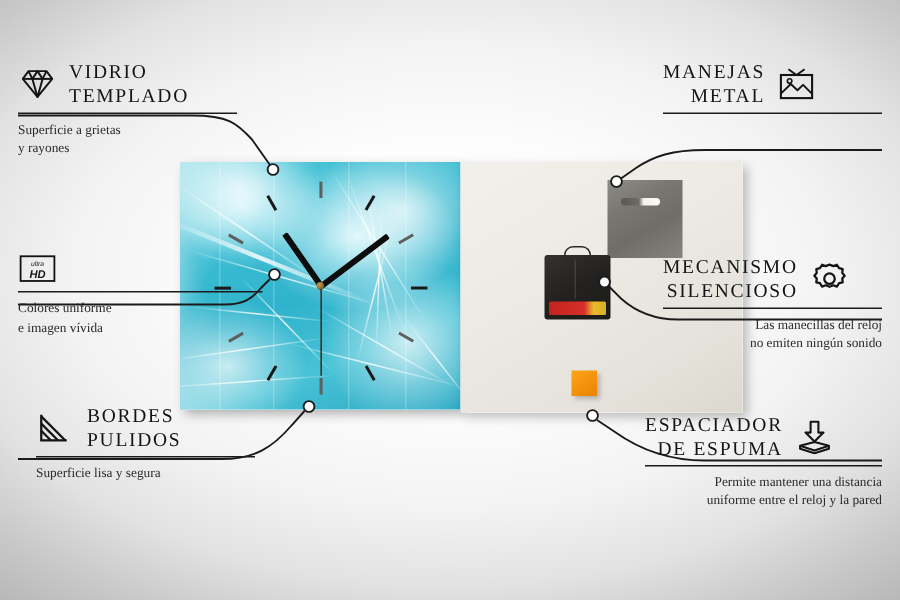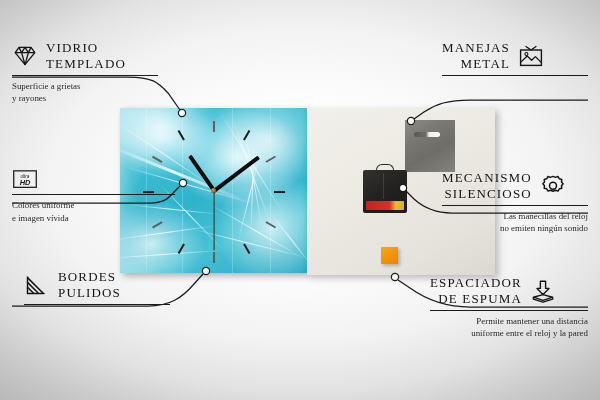--- a/index.html
+++ b/index.html
@@ -261,20 +261,21 @@
             <path d="M3.5,4.6 L19.4,20.5"></path>
             <path d="M3.5,9.4 L14.6,20.5"></path>
             <path d="M3.5,14.2 L9.8,20.5"></path>
           </g>
         </svg>
       </span>
       <span class="ttl">BORDES
 PULIDOS</span>
     </div>
     <div class="rule"></div>
+    <div class="desc">Superficie lisa y segura</div>
   </div>
 
   <div class="feat right" style="left:442px; top:40px; width:146px;">
     <div class="head">
       <span class="ttl">MANEJAS
 METAL</span>
       <span class="ico">
         <svg viewBox="0 0 26 24">
           <rect x="2.6" y="6" width="20.8" height="15.4" fill="none" stroke="#141414" stroke-width="1.4"></rect>
           <path d="M2.6,18.4 L9.2,12 L13.6,16.2 L17.4,12.6 L23.4,18.6" fill="none" stroke="#141414" stroke-width="1.3" stroke-linejoin="round"></path>

